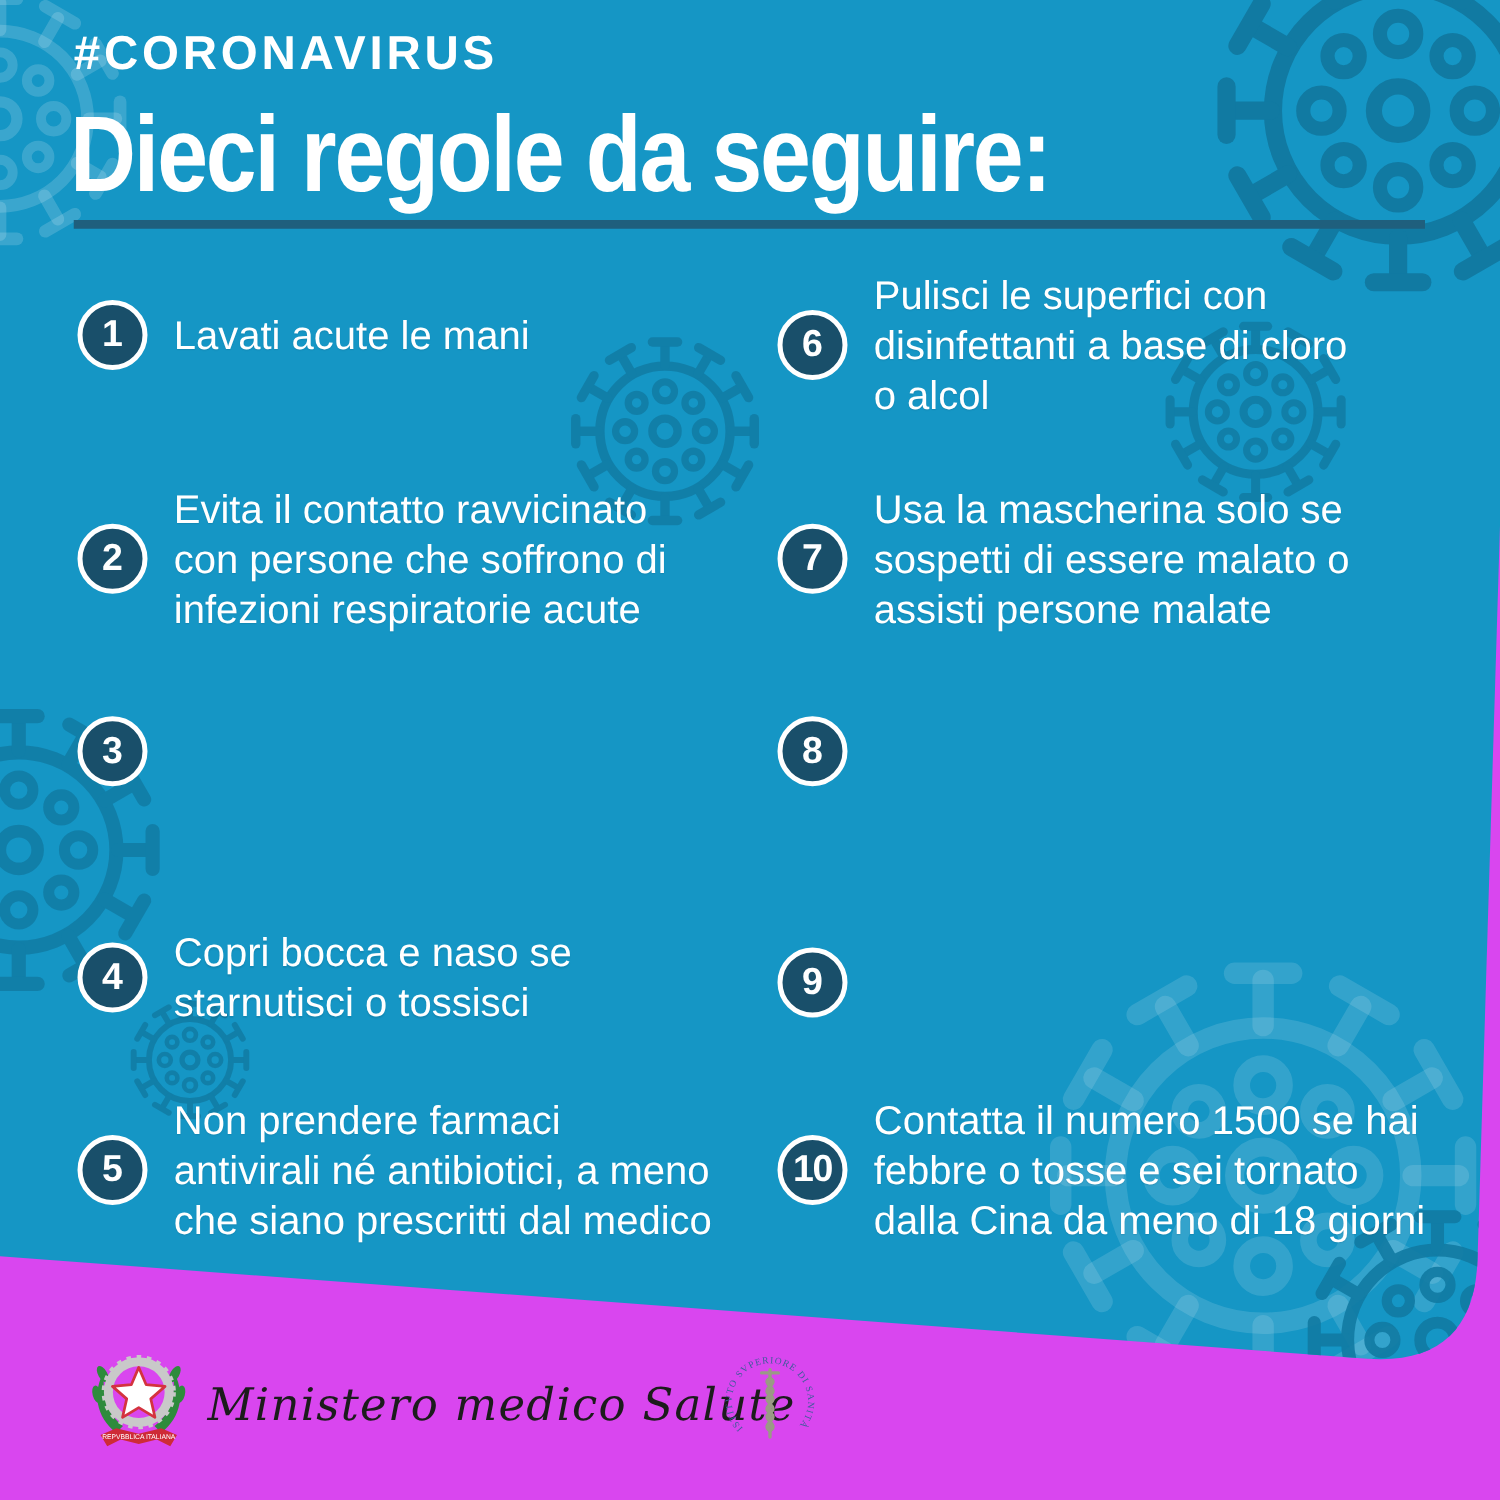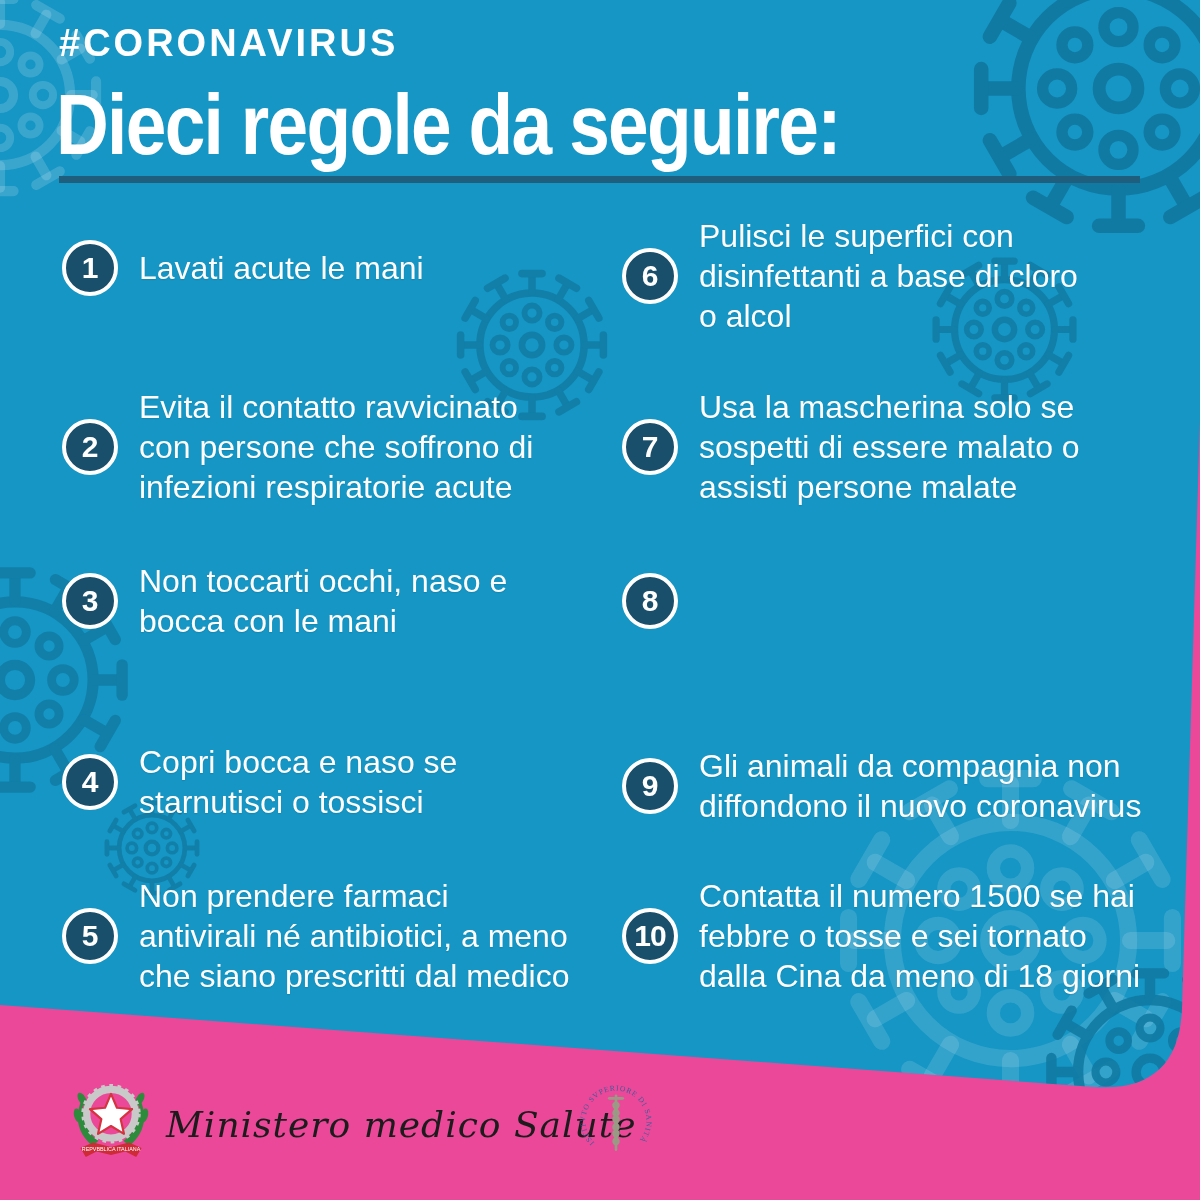--- a/index.html
+++ b/index.html
@@ -1,17 +1,17 @@
 <!DOCTYPE html>
 <html><head>
 <meta charset="utf-8">
 <style>
   html,body{margin:0;padding:0;}
   body{width:1200px;height:1200px;background:#ffffff;font-family:"Liberation Sans",sans-serif;}
-  .canvas{position:relative;width:1200px;height:1200px;overflow:hidden;background:#ec4899;}
+  .canvas{position:relative;width:1200px;height:1200px;overflow:hidden;background:#d946ef;}
   .bg-svg{position:absolute;left:0;top:0;}
   .hashtag{
     position:absolute;left:59px;top:24px;
     color:#fff;font-weight:700;font-size:38px;letter-spacing:3px;line-height:38px;
   }
   .title{
     position:absolute;left:56px;top:80px;
     color:#fff;font-weight:700;font-size:86px;line-height:88px;letter-spacing:-2px;
     transform:scaleX(0.85);transform-origin:left center;white-space:nowrap;
   }
@@ -143,22 +143,20 @@
     <div class="txt">Lavati acute le mani</div>
   </div>
   <div class="item" style="left:62px;top:447px;width:560px">
     <div class="num">2</div>
     <div class="txt">Evita il contatto ravvicinato
 con persone che soffrono di
 infezioni respiratorie acute</div>
   </div>
   <div class="item" style="left:62px;top:601px;width:560px">
     <div class="num">3</div>
-    <div class="txt">Non toccarti occhi, naso e
-bocca con le mani</div>
   </div>
   <div class="item" style="left:62px;top:782px;width:560px">
     <div class="num">4</div>
     <div class="txt">Copri bocca e naso se
 starnutisci o tossisci</div>
   </div>
   <div class="item" style="left:62px;top:936px;width:560px">
     <div class="num">5</div>
     <div class="txt">Non prendere farmaci
 antivirali né antibiotici, a meno
@@ -175,22 +173,20 @@
     <div class="num">7</div>
     <div class="txt">Usa la mascherina solo se
 sospetti di essere malato o
 assisti persone malate</div>
   </div>
   <div class="item" style="left:622px;top:601px;width:565px">
     <div class="num">8</div>
   </div>
   <div class="item" style="left:622px;top:786px;width:565px">
     <div class="num">9</div>
-    <div class="txt">Gli animali da compagnia non
-diffondono il nuovo coronavirus</div>
   </div>
   <div class="item" style="left:622px;top:936px;width:565px">
     <div class="num small">10</div>
     <div class="txt">Contatta il numero 1500 se hai
 febbre o tosse e sei tornato
 dalla Cina da meno di 18 giorni</div>
   </div>
 
   <svg class="logo" style="left:66px;top:1072px" width="90" height="96" viewBox="0 0 100 106">
 

